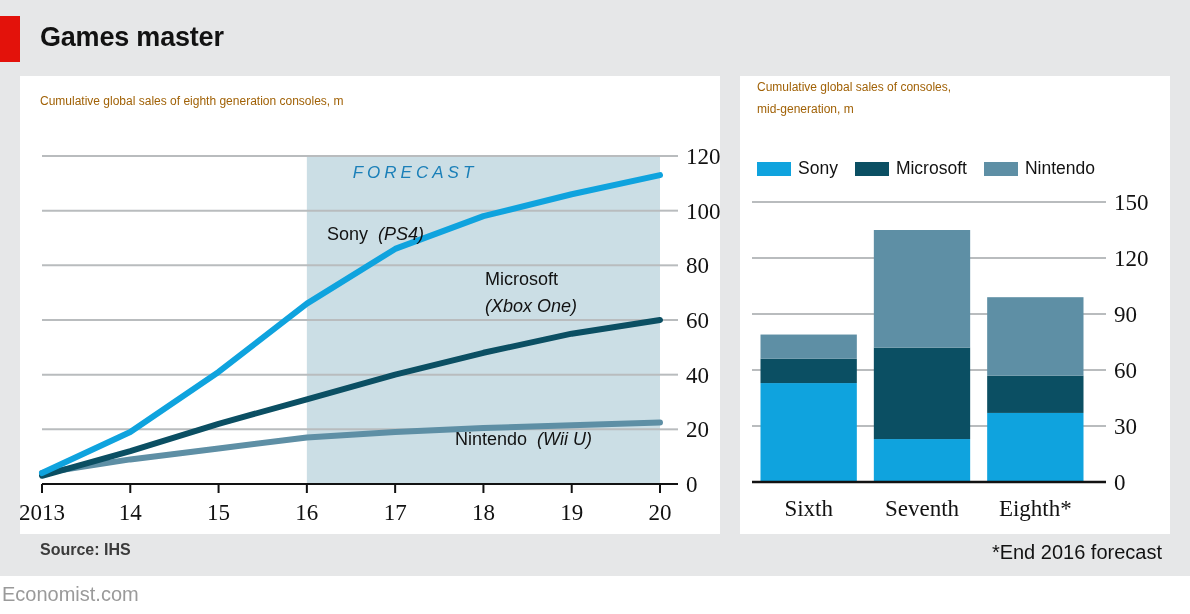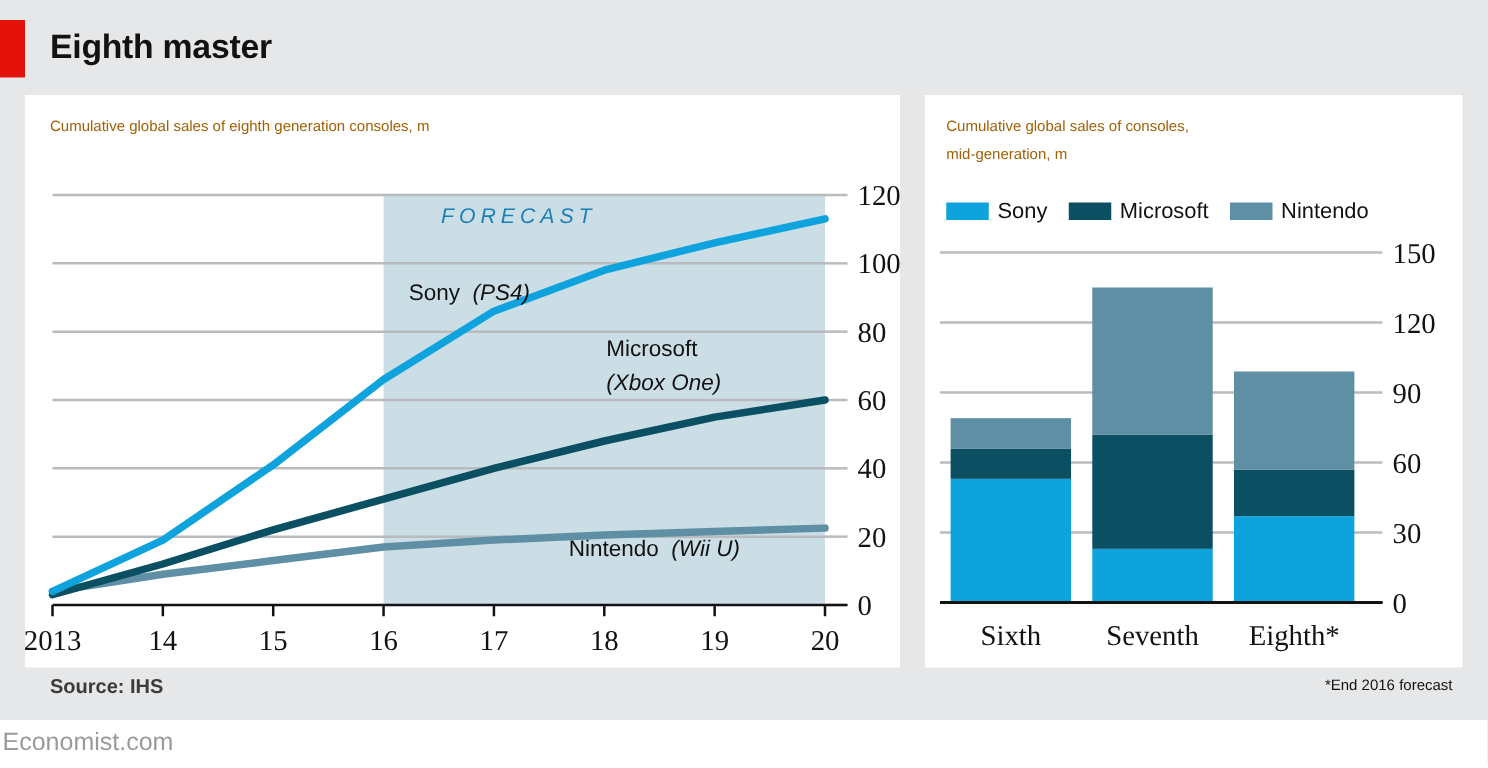--- a/index.html
+++ b/index.html
@@ -17,50 +17,50 @@
   #chart-title{
     position:absolute;left:40px;top:22px;
     font-size:27px;font-weight:bold;letter-spacing:-0.2px;color:#121212;
   }
   
   #panel-left{position:absolute;left:20px;top:76px;width:700px;height:458px;background:#FFFFFF;}
   #panel-right{position:absolute;left:740px;top:76px;width:430px;height:458px;background:#FFFFFF;}
 
   .panel-head{position:absolute;font-size:12px;line-height:22px;color:#a16207;}
   #left-subtitle{left:40px;top:90px;width:660px;}
-  #right-subtitle{left:757px;top:90px;width:400px;}
+  #right-subtitle{left:757px;top:76px;width:400px;}
 
   
   #legend{position:absolute;left:757px;top:158px;display:flex;align-items:center;}
   .legend-item{display:flex;align-items:center;margin-right:17px;}
   .legend-swatch{width:34px;height:14px;margin-right:7px;display:inline-block;}
   .legend-label{font-size:17.5px;color:#121212;}
 
   
   #left-chart{position:absolute;left:20px;top:120px;width:700px;height:420px;}
   #right-chart{position:absolute;left:740px;top:180px;width:430px;height:350px;}
 
   .axis-num{font-family:"Liberation Serif", serif;font-size:23px;fill:#121212;}
   .axis-cat{font-family:"Liberation Serif", serif;font-size:23px;fill:#121212;}
   .ser-label{font-size:18px;fill:#121212;}
   .ser-label-it{font-size:18px;fill:#121212;font-style:italic;}
   .forecast-word{font-size:17px;fill:#1A7FB8;font-style:italic;letter-spacing:4px;}
 
   
   #source{position:absolute;left:40px;top:541px;font-size:16px;color:#3B3B3B;font-weight:bold;}
-  #footnote{position:absolute;right:28px;top:541px;font-size:12px;color:#121212;}
+  #footnote{position:absolute;right:28px;top:541px;font-size:20px;color:#121212;}
   #bottom-bar{position:absolute;left:0;top:576px;width:1190px;height:38px;background:#FFFFFF;}
   #econ-com{position:absolute;left:2px;top:583px;font-size:20px;color:#9A9A9A;}
 </style>
 </head>
 <body>
 
 <div id="header">
   <div id="red-tab"></div>
-  <div id="chart-title">Eighth master</div>
+  <div id="chart-title">Games master</div>
 </div>
 
 <div id="panel-left"></div>
 <div id="panel-right"></div>
 
 <div id="left-subtitle" class="panel-head">Cumulative global sales of eighth generation consoles, m</div>
 
 <div id="right-subtitle" class="panel-head">
   <div>Cumulative global sales of consoles,</div>
   <div>mid-generation, m</div>

